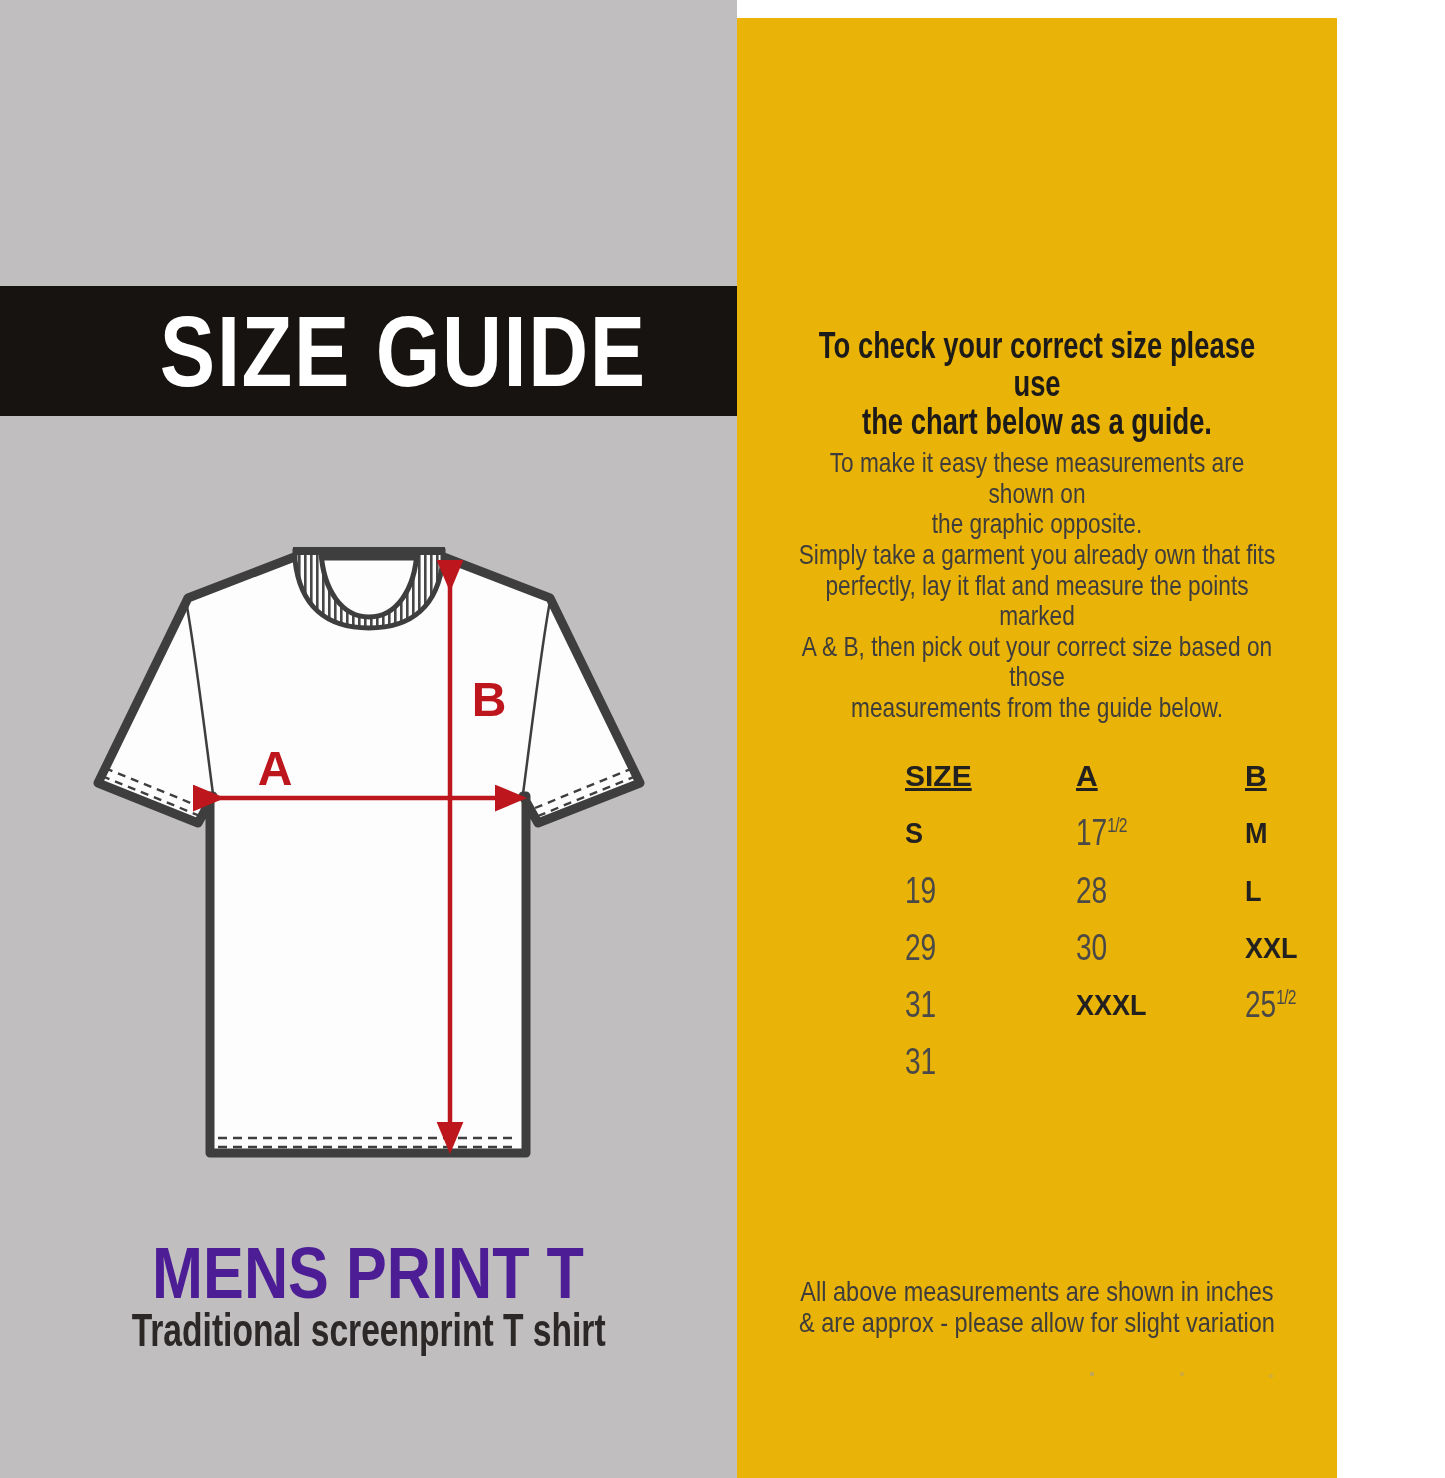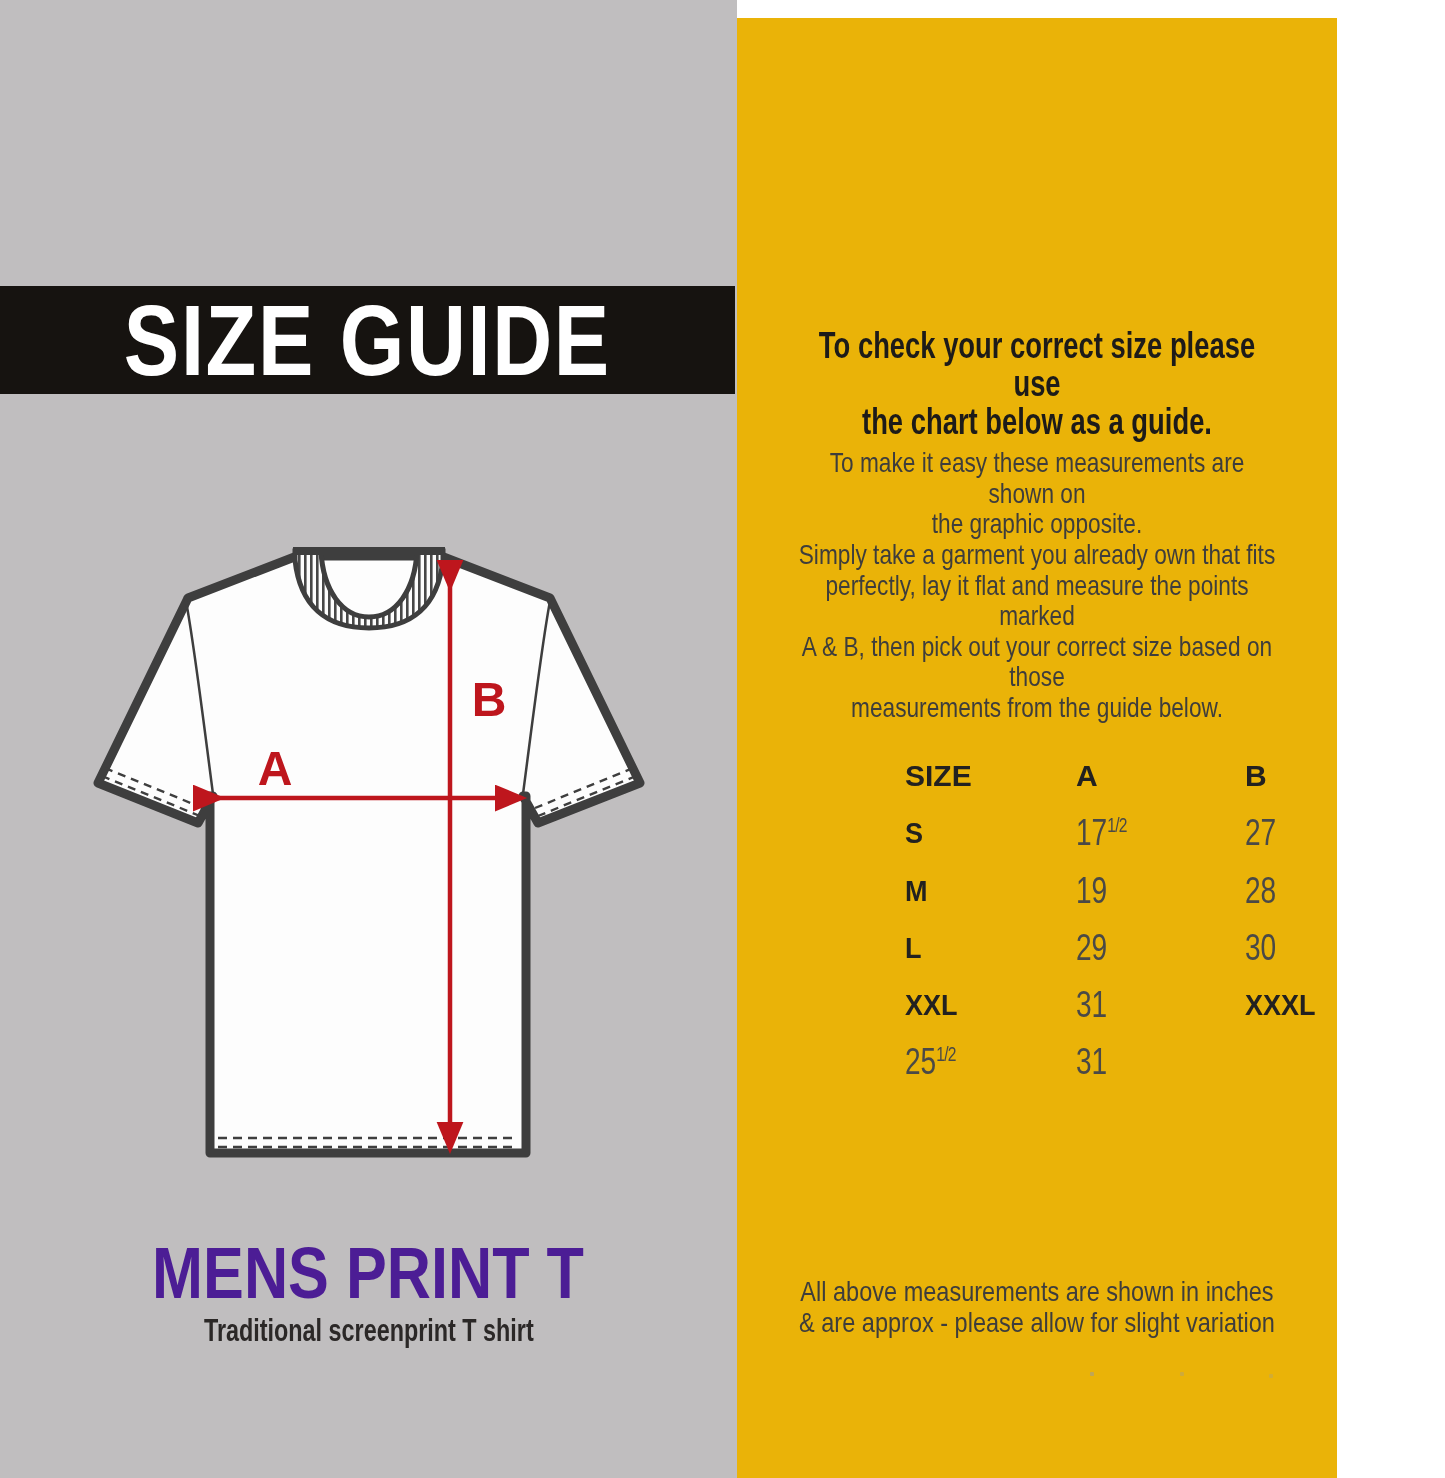--- a/index.html
+++ b/index.html
@@ -4,35 +4,35 @@
 <style>
   html,body{margin:0;padding:0;background:#ffffff;}
   .canvas{
     position:relative;width:1445px;height:1478px;overflow:hidden;
     background:#ffffff;font-family:"Liberation Sans",sans-serif;
     -webkit-font-smoothing:antialiased;
   }
   
   .left-panel{position:absolute;left:0;top:0;width:737px;height:1478px;background:#c0bebf;}
   .banner{
-    position:absolute;left:0;top:286px;width:735px;height:108px;background:#161310;
-    display:flex;align-items:center;justify-content:center;
+    position:absolute;left:0;top:286px;width:735px;height:130px;background:#161310;
+    display:flex;align-items:center;justify-content:center;padding-left:36px;
   }
   .banner-text{
     color:#ffffff;font-weight:bold;font-size:100px;letter-spacing:2px;
     display:inline-block;transform:scaleX(0.83);white-space:nowrap;
   }
   .tshirt-wrap{position:absolute;left:88px;top:540px;width:566px;height:625px;}
   .product-title{
     position:absolute;left:0;top:1244px;width:737px;text-align:center;
     font-size:72px;font-weight:bold;line-height:58px;color:#4c1d95;
   }
   .product-subtitle{
     position:absolute;left:0;top:1313px;width:737px;text-align:center;
-    font-size:32px;font-weight:bold;line-height:34px;color:#2b2827;
+    font-size:46px;font-weight:bold;line-height:34px;color:#2b2827;
   }
   .cond{display:inline-block;white-space:nowrap;}
   .sx85{transform:scaleX(0.85);}
   .sx77{transform:scaleX(0.73);}
   
   .right-panel{position:absolute;left:737px;top:18px;width:600px;height:1478px;background:#eab308;}
   .heading{
     position:absolute;left:0;top:309px;width:100%;text-align:center;
     font-size:37px;font-weight:bold;line-height:38px;color:#1d1b19;
     white-space:pre-line;transform:scaleX(0.74);
@@ -47,21 +47,21 @@
   .footer-note{
     position:absolute;left:0;top:1258px;width:100%;text-align:center;
     font-size:28px;line-height:31px;color:#3e3d3c;
     white-space:pre-line;transform:scaleX(0.84);
   }
   
   .size-table{
     position:absolute;left:168px;top:729px;
     display:grid;grid-template-columns:171px 169px 160px;grid-auto-rows:57.3px;
   }
-  .size-table > div{line-height:57.3px;white-space:nowrap;}
+  .size-table > div{line-height:57.3px;white-space:nowrap;text-decoration:underline;}
   .th{font-weight:bold;font-size:30px;color:#232120;}
   .row-label{font-weight:bold;font-size:30px;color:#232120;display:inline;}
   .row-label > span{display:inline-block;transform:scaleX(0.9);transform-origin:left center;}
   .val{font-size:36px;color:#4a4947;display:inline-block;transform:scaleX(0.78);transform-origin:left center;}
   .frac{font-size:20px;position:relative;top:-13px;letter-spacing:-1px;}
   
   .speck{position:absolute;width:4px;height:4px;background:#9a9a9a;opacity:.55;border-radius:1px;}
 </style>
 </head>
 <body>
@@ -129,21 +129,20 @@
 A &amp; B, then pick out your correct size based on those
 measurements from the guide below.</div>
 
     <div class="size-table">
       <div class="th">SIZE</div>
       <div class="th">A</div>
       <div class="th">B</div>
 
       <div class="row-label"><span>S</span></div>
       <div><span class="val"><span>17</span><span class="frac">1/2</span></span></div>
-      <div><span class="val">27</span></div>
 
       <div class="row-label"><span>M</span></div>
       <div><span class="val"><span>19</span><span class="frac"></span></span></div>
       <div><span class="val">28</span></div>
 
       <div class="row-label"><span>L</span></div>
       <div><span class="val">29</span></div>
 
       <div><span class="val">30</span></div>
 

